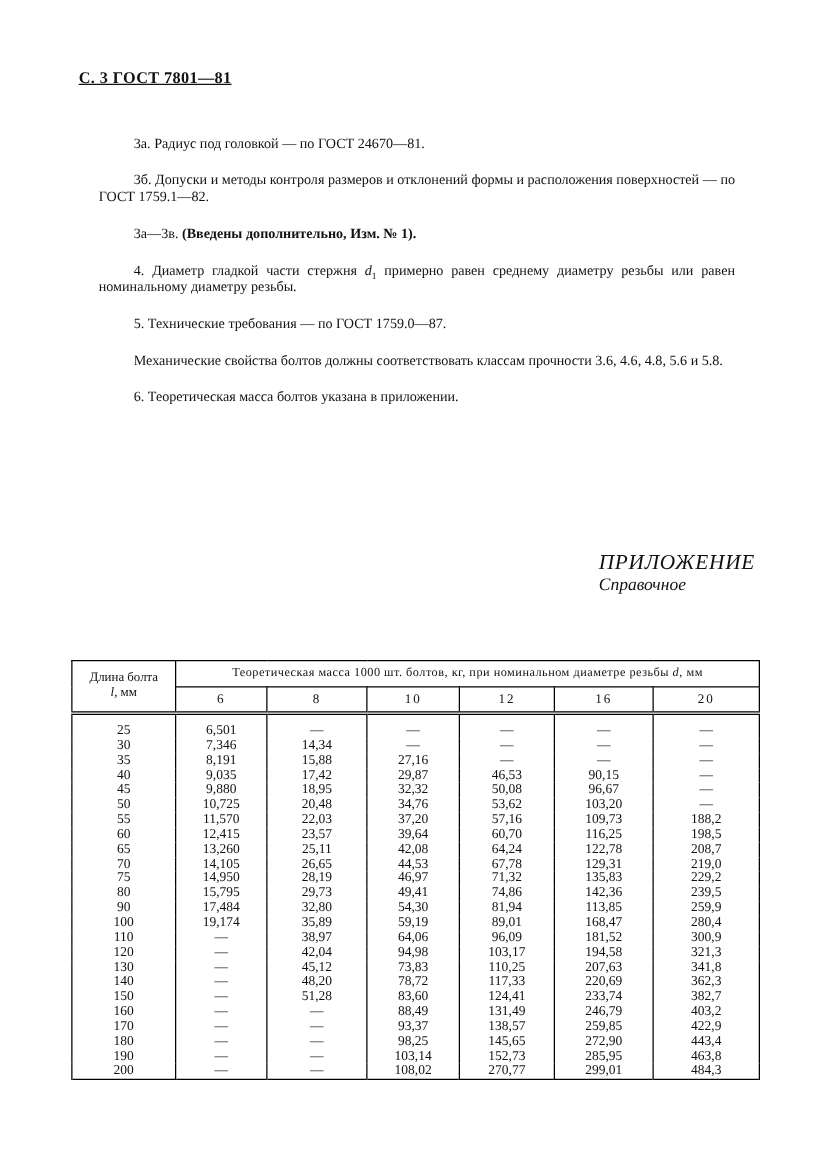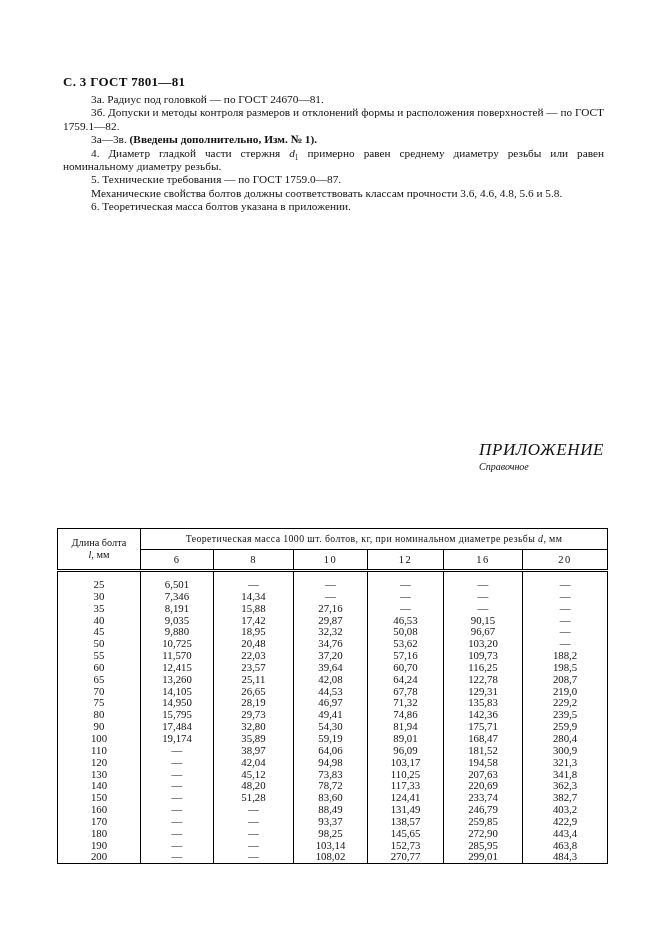--- a/index.html
+++ b/index.html
@@ -7,56 +7,57 @@
     width: 661px; height: 936px;
     background: #ffffff;
     color: #111111;
     font-family: "Liberation Serif", "DejaVu Serif", serif;
     position: relative;
     overflow: hidden;
   }
 
   .doc-header {
     position: absolute;
-    left: 63px; top: 74px;
+    left: 63px; top: 54px;
     font-size: 13px;
     font-weight: bold;
     letter-spacing: 0.3px;
     white-space: nowrap;
+    text-decoration: underline;
   }
 
   .main-text {
     position: absolute;
     left: 63px; top: 93px;
     width: 541px;
     font-size: 11.3px;
     line-height: 13.4px;
     text-align: justify;
   }
   .main-text p {
-    margin: 0;
+    margin: 16px;
     text-indent: 28px;
   }
   .main-text b { font-weight: bold; }
   .main-text i.var { font-style: italic; }
   .main-text sub { font-size: 7.5px; line-height: 0; }
 
   .appendix {
     position: absolute;
     right: 57px; top: 440px;
     text-align: left;
     font-style: italic;
   }
   .appendix .app-title {
     font-size: 17px;
     letter-spacing: 0.6px;
     margin: 0;
   }
   .appendix .app-subtitle {
-    font-size: 10px;
+    font-size: 14px;
     margin: 1px 0 0 0;
   }
 
   .mass-table {
     position: absolute;
     left: 57px; top: 528px;
   }
   table {
     border-collapse: collapse;
     table-layout: fixed;
@@ -259,21 +260,21 @@
           <td>74,86</td>
           <td>142,36</td>
           <td>239,5</td>
         </tr>
         <tr>
           <td>90</td>
           <td>17,484</td>
           <td>32,80</td>
           <td>54,30</td>
           <td>81,94</td>
-          <td>175,71</td>
+          <td>113,85</td>
           <td>259,9</td>
         </tr>
         <tr>
           <td>100</td>
           <td>19,174</td>
           <td>35,89</td>
           <td>59,19</td>
           <td>89,01</td>
           <td>168,47</td>
           <td>280,4</td>

